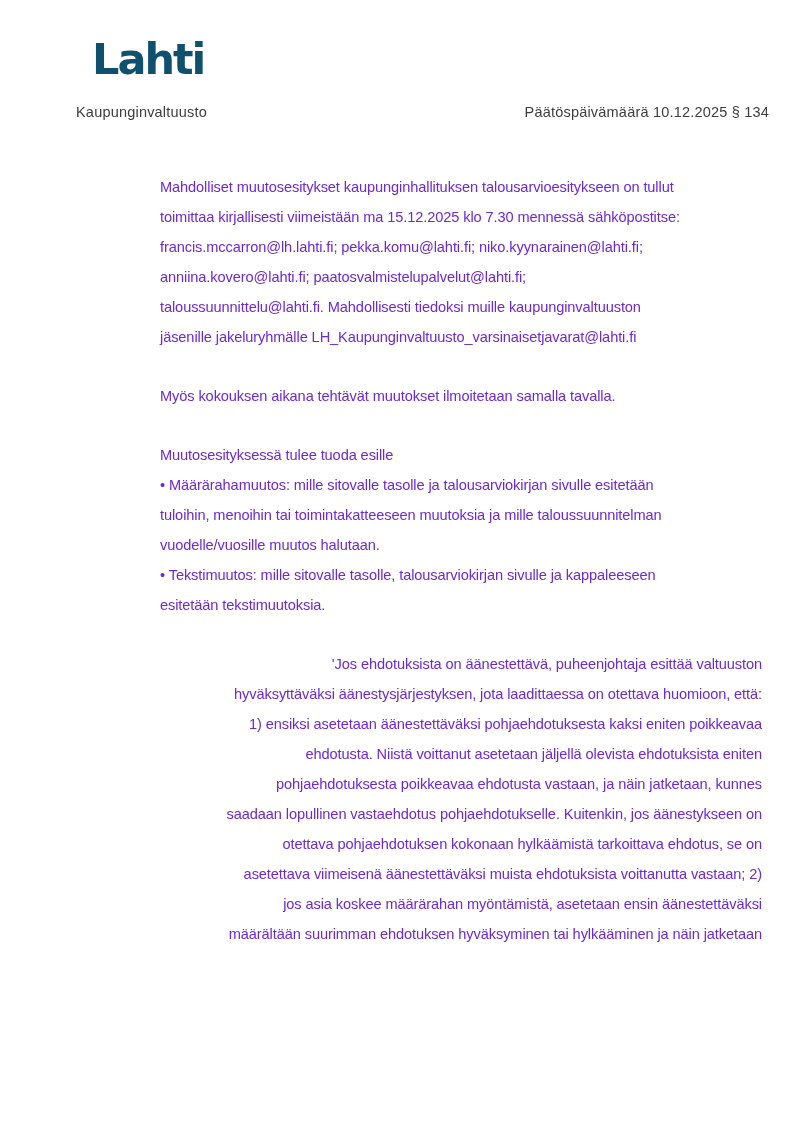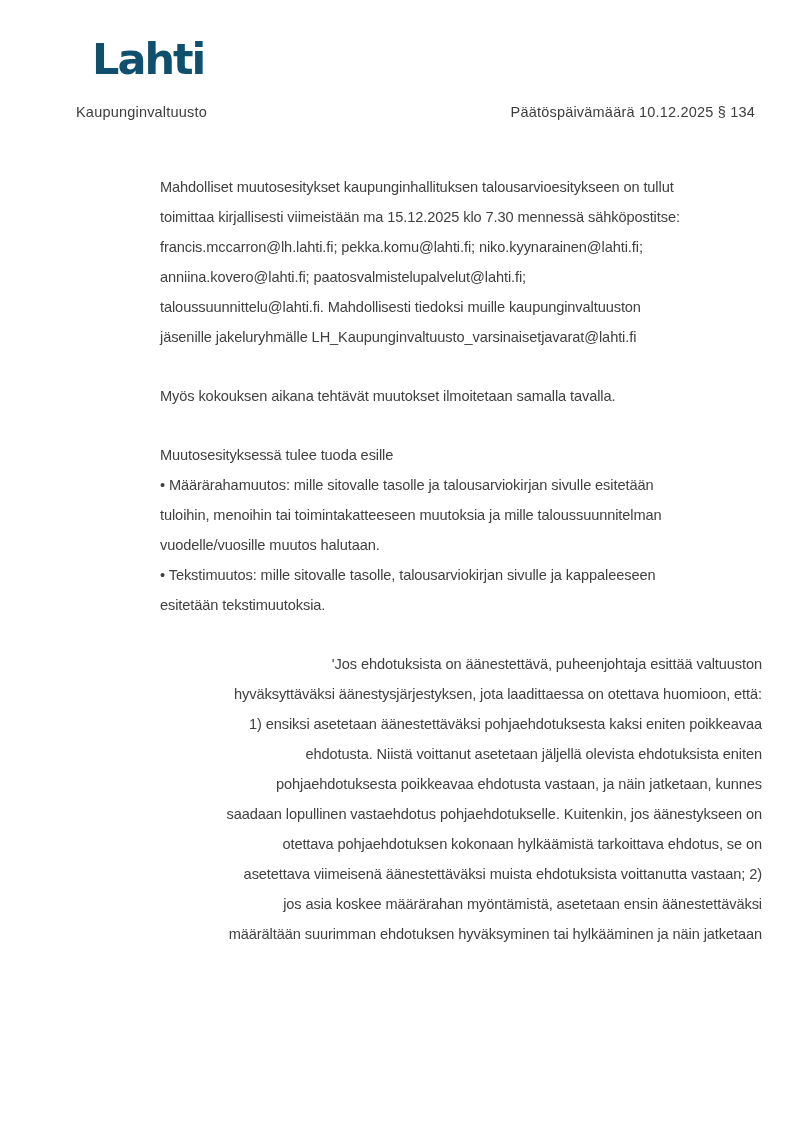--- a/index.html
+++ b/index.html
@@ -25,38 +25,38 @@
     font-size: 43px;
     letter-spacing: -2px;
     color: #0f506e;
     line-height: 1.1;
     user-select: none;
     margin-left: 20px;
   }
   .header-row {
     position: absolute;
     left: 76px;
-    right: 38px;
+    right: 24px;
     top: 104px;
     display: flex;
     justify-content: space-between;
     align-items: baseline;
     font-size: 14.5px;
     letter-spacing: 0.2px;
     color: #3d3d3d;
   }
   .doc-body {
     position: absolute;
     left: 160px;
     top: 172px;
     width: 602px;
     font-size: 14.6px;
     line-height: 30px;
     letter-spacing: -0.1px;
-    color: #404040;
+    color: #6d28d9;
   }
   .para {
     margin: 0 0 29px 0;
     white-space: pre-line;
   }
   .para:last-child {
     margin-bottom: 0;
     text-align: right;
   }
 </style>

